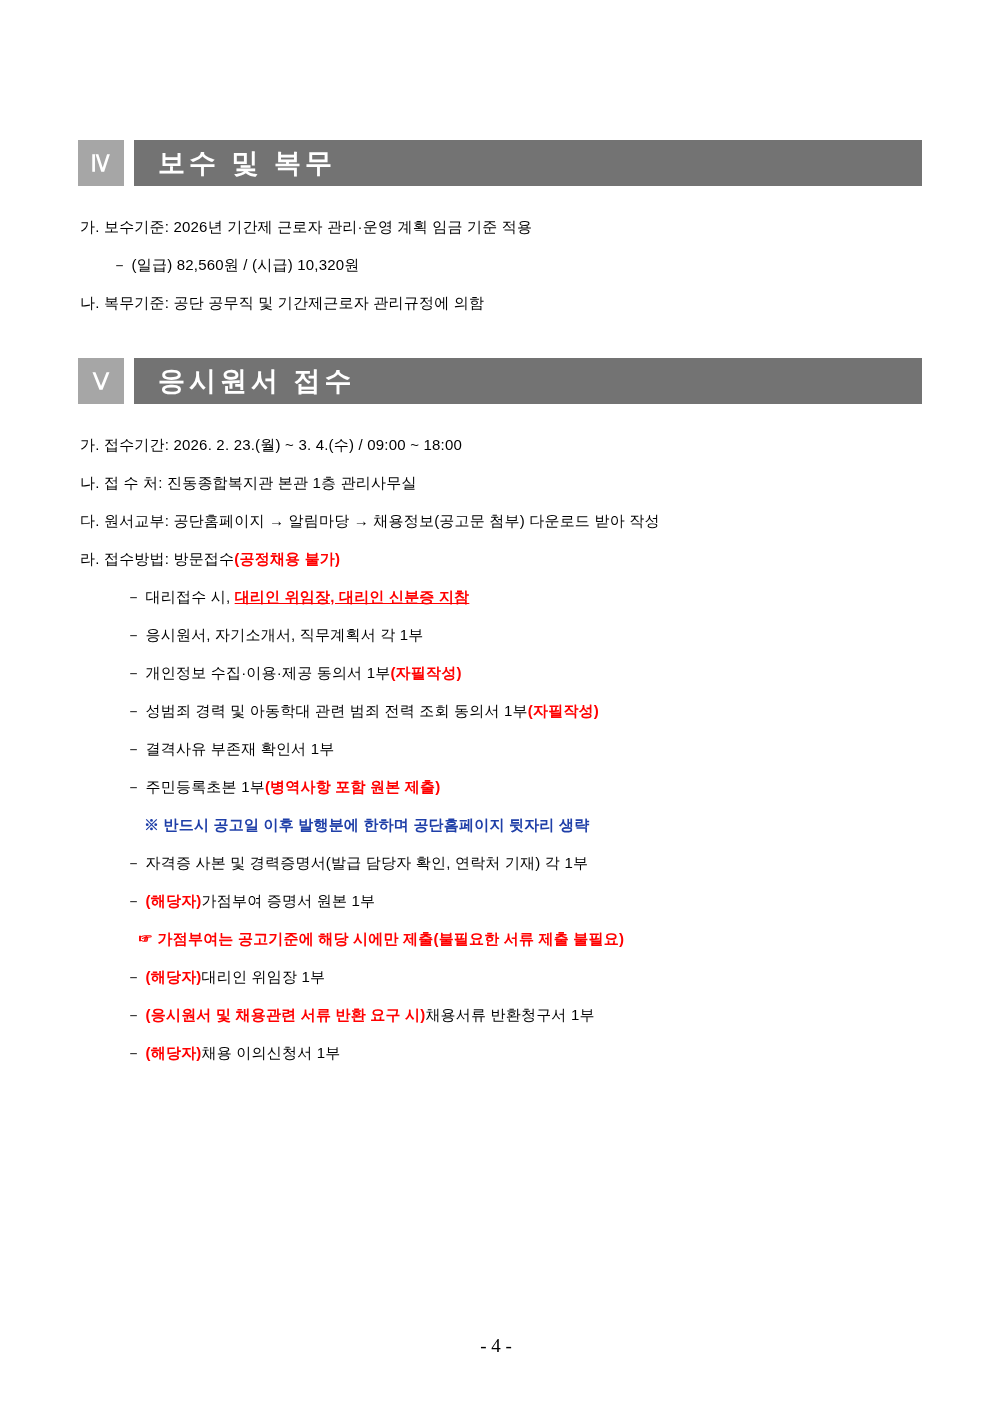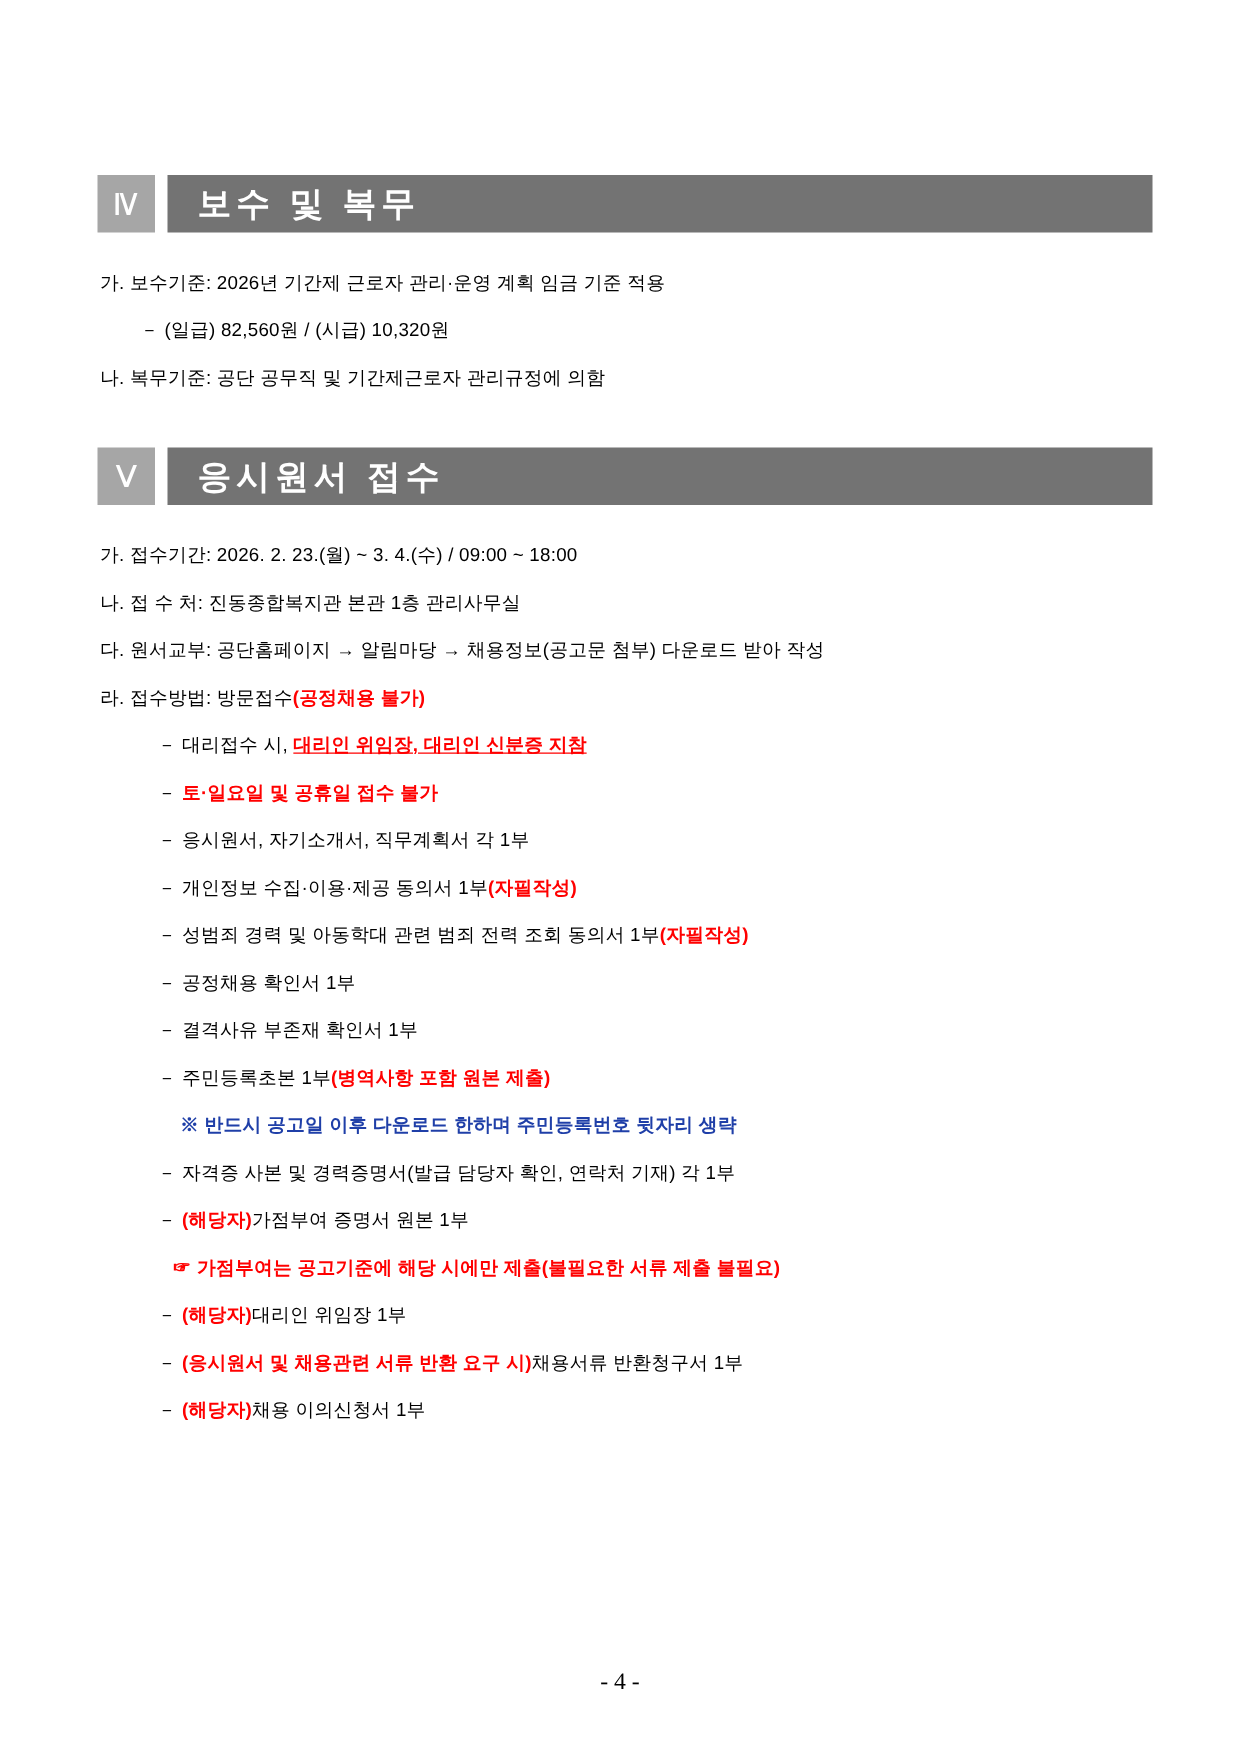--- a/index.html
+++ b/index.html
@@ -111,28 +111,26 @@
     <div class="section-head">
       <div class="section-num">Ⅴ</div>
       <div class="section-title">응시원서 접수</div>
     </div>
     <div class="block" id="sec1-body">
         <div class="line lvl0"><span>가. 접수기간: 2026. 2. 23.(월) ~ 3. 4.(수) / 09:00 ~ 18:00</span></div>
         <div class="line lvl0"><span>나. 접 수 처: 진동종합복지관 본관 1층 관리사무실</span></div>
         <div class="line lvl0"><span>다. 원서교부: 공단홈페이지 → 알림마당 → 채용정보(공고문 첨부) 다운로드 받아 작성</span></div>
         <div class="line lvl0"><span>라. 접수방법: 방문접수</span><span class="red">(공정채용 불가)</span></div>
         <div class="line lvl2"><span>－ 대리접수 시, </span><span class="ul-red">대리인 위임장, 대리인 신분증 지참</span></div>
-        <div class="line lvl2"><span>－ </span><span class="red">토·일요일 및 공휴일 접수 불가</span></div>
         <div class="line lvl2"><span>－ 응시원서, 자기소개서, 직무계획서 각 1부</span></div>
         <div class="line lvl2"><span>－ 개인정보 수집·이용·제공 동의서 1부</span><span class="red">(자필작성)</span></div>
         <div class="line lvl2"><span>－ 성범죄 경력 및 아동학대 관련 범죄 전력 조회 동의서 1부</span><span class="red">(자필작성)</span></div>
-        <div class="line lvl2"><span>－ 공정채용 확인서 1부</span></div>
         <div class="line lvl2"><span>－ 결격사유 부존재 확인서 1부</span></div>
         <div class="line lvl2"><span>－ 주민등록초본 1부</span><span class="red">(병역사항 포함 원본 제출)</span></div>
-        <div class="line lvl3"><span class="blue">※ 반드시 공고일 이후 다운로드 한하며 주민등록번호 뒷자리 생략</span></div>
+        <div class="line lvl3"><span class="blue">※ 반드시 공고일 이후 발행분에 한하며 공단홈페이지 뒷자리 생략</span></div>
         <div class="line lvl2"><span>－ 자격증 사본 및 경력증명서(발급 담당자 확인, 연락처 기재) 각 1부</span></div>
         <div class="line lvl2"><span>－ </span><span class="red">(해당자)</span><span>가점부여 증명서 원본 1부</span></div>
         <div class="line lvl2b"><span class="red">☞ 가점부여는 공고기준에 해당 시에만 제출(불필요한 서류 제출 불필요)</span></div>
         <div class="line lvl2"><span>－ </span><span class="red">(해당자)</span><span>대리인 위임장 1부</span></div>
         <div class="line lvl2"><span>－ </span><span class="red">(응시원서 및 채용관련 서류 반환 요구 시)</span><span>채용서류 반환청구서 1부</span></div>
         <div class="line lvl2"><span>－ </span><span class="red">(해당자)</span><span>채용 이의신청서 1부</span></div>
       </div>
   </div>
 
   <div class="footer">- 4 -</div>

